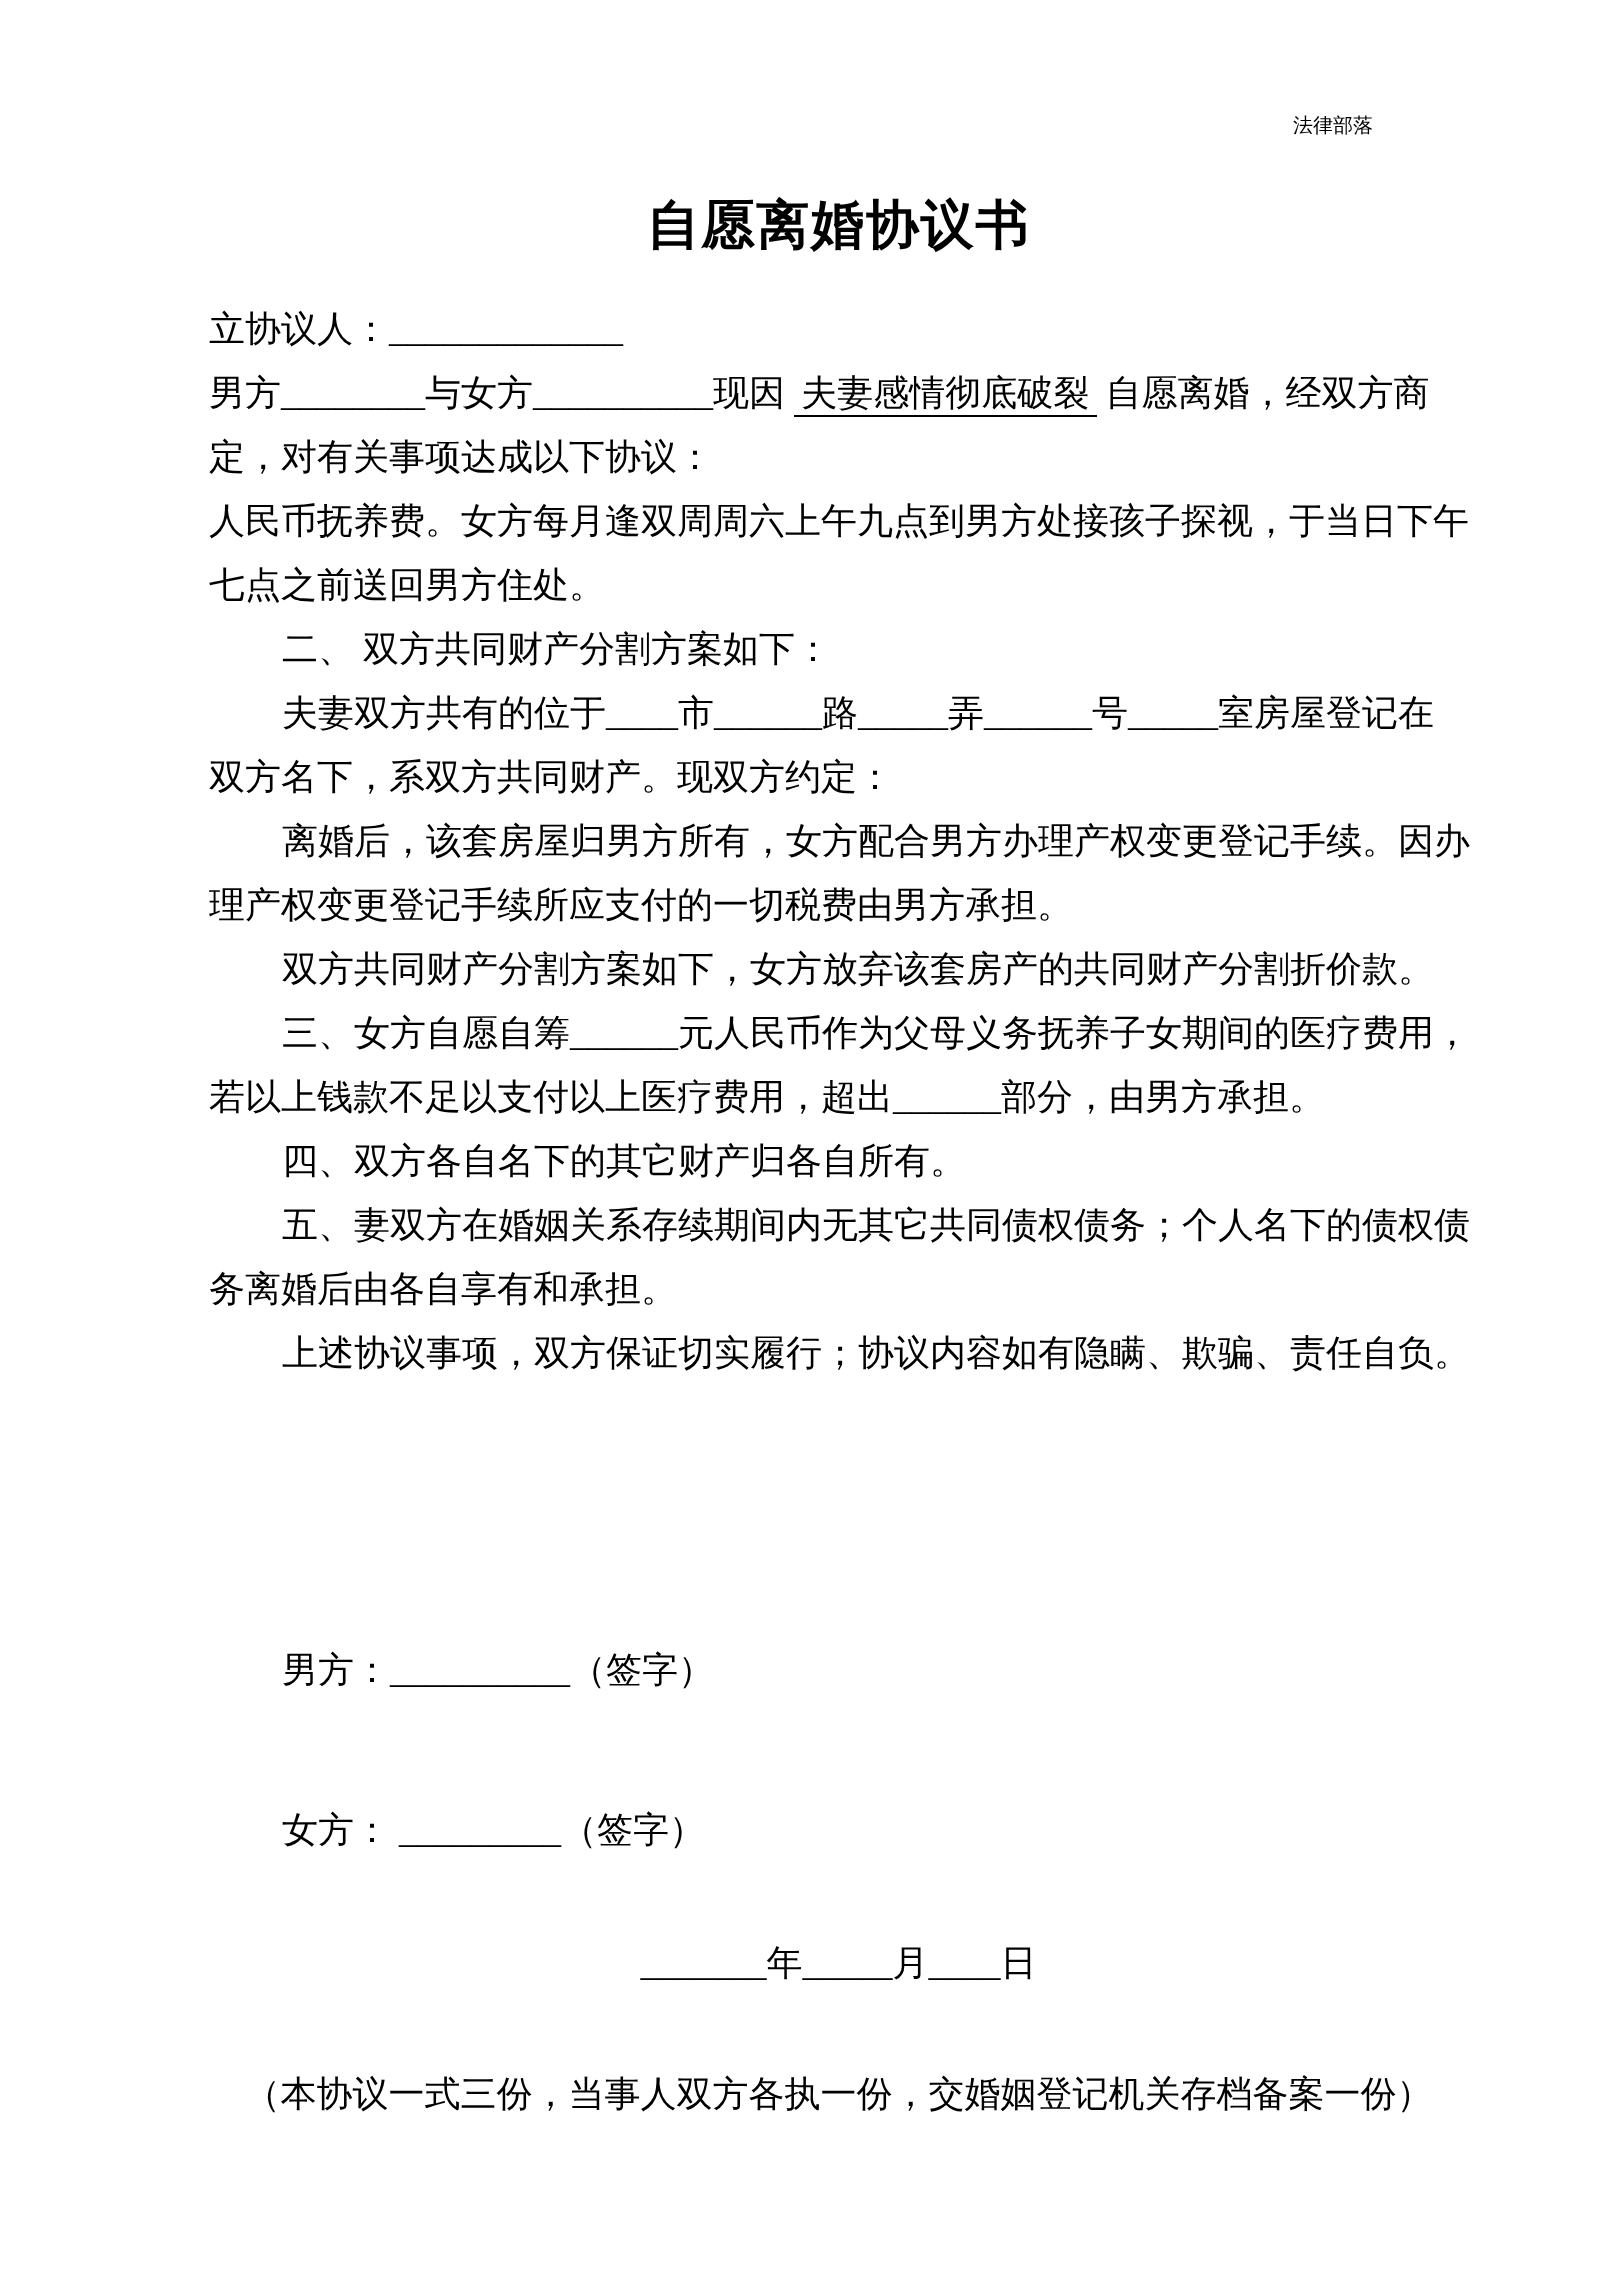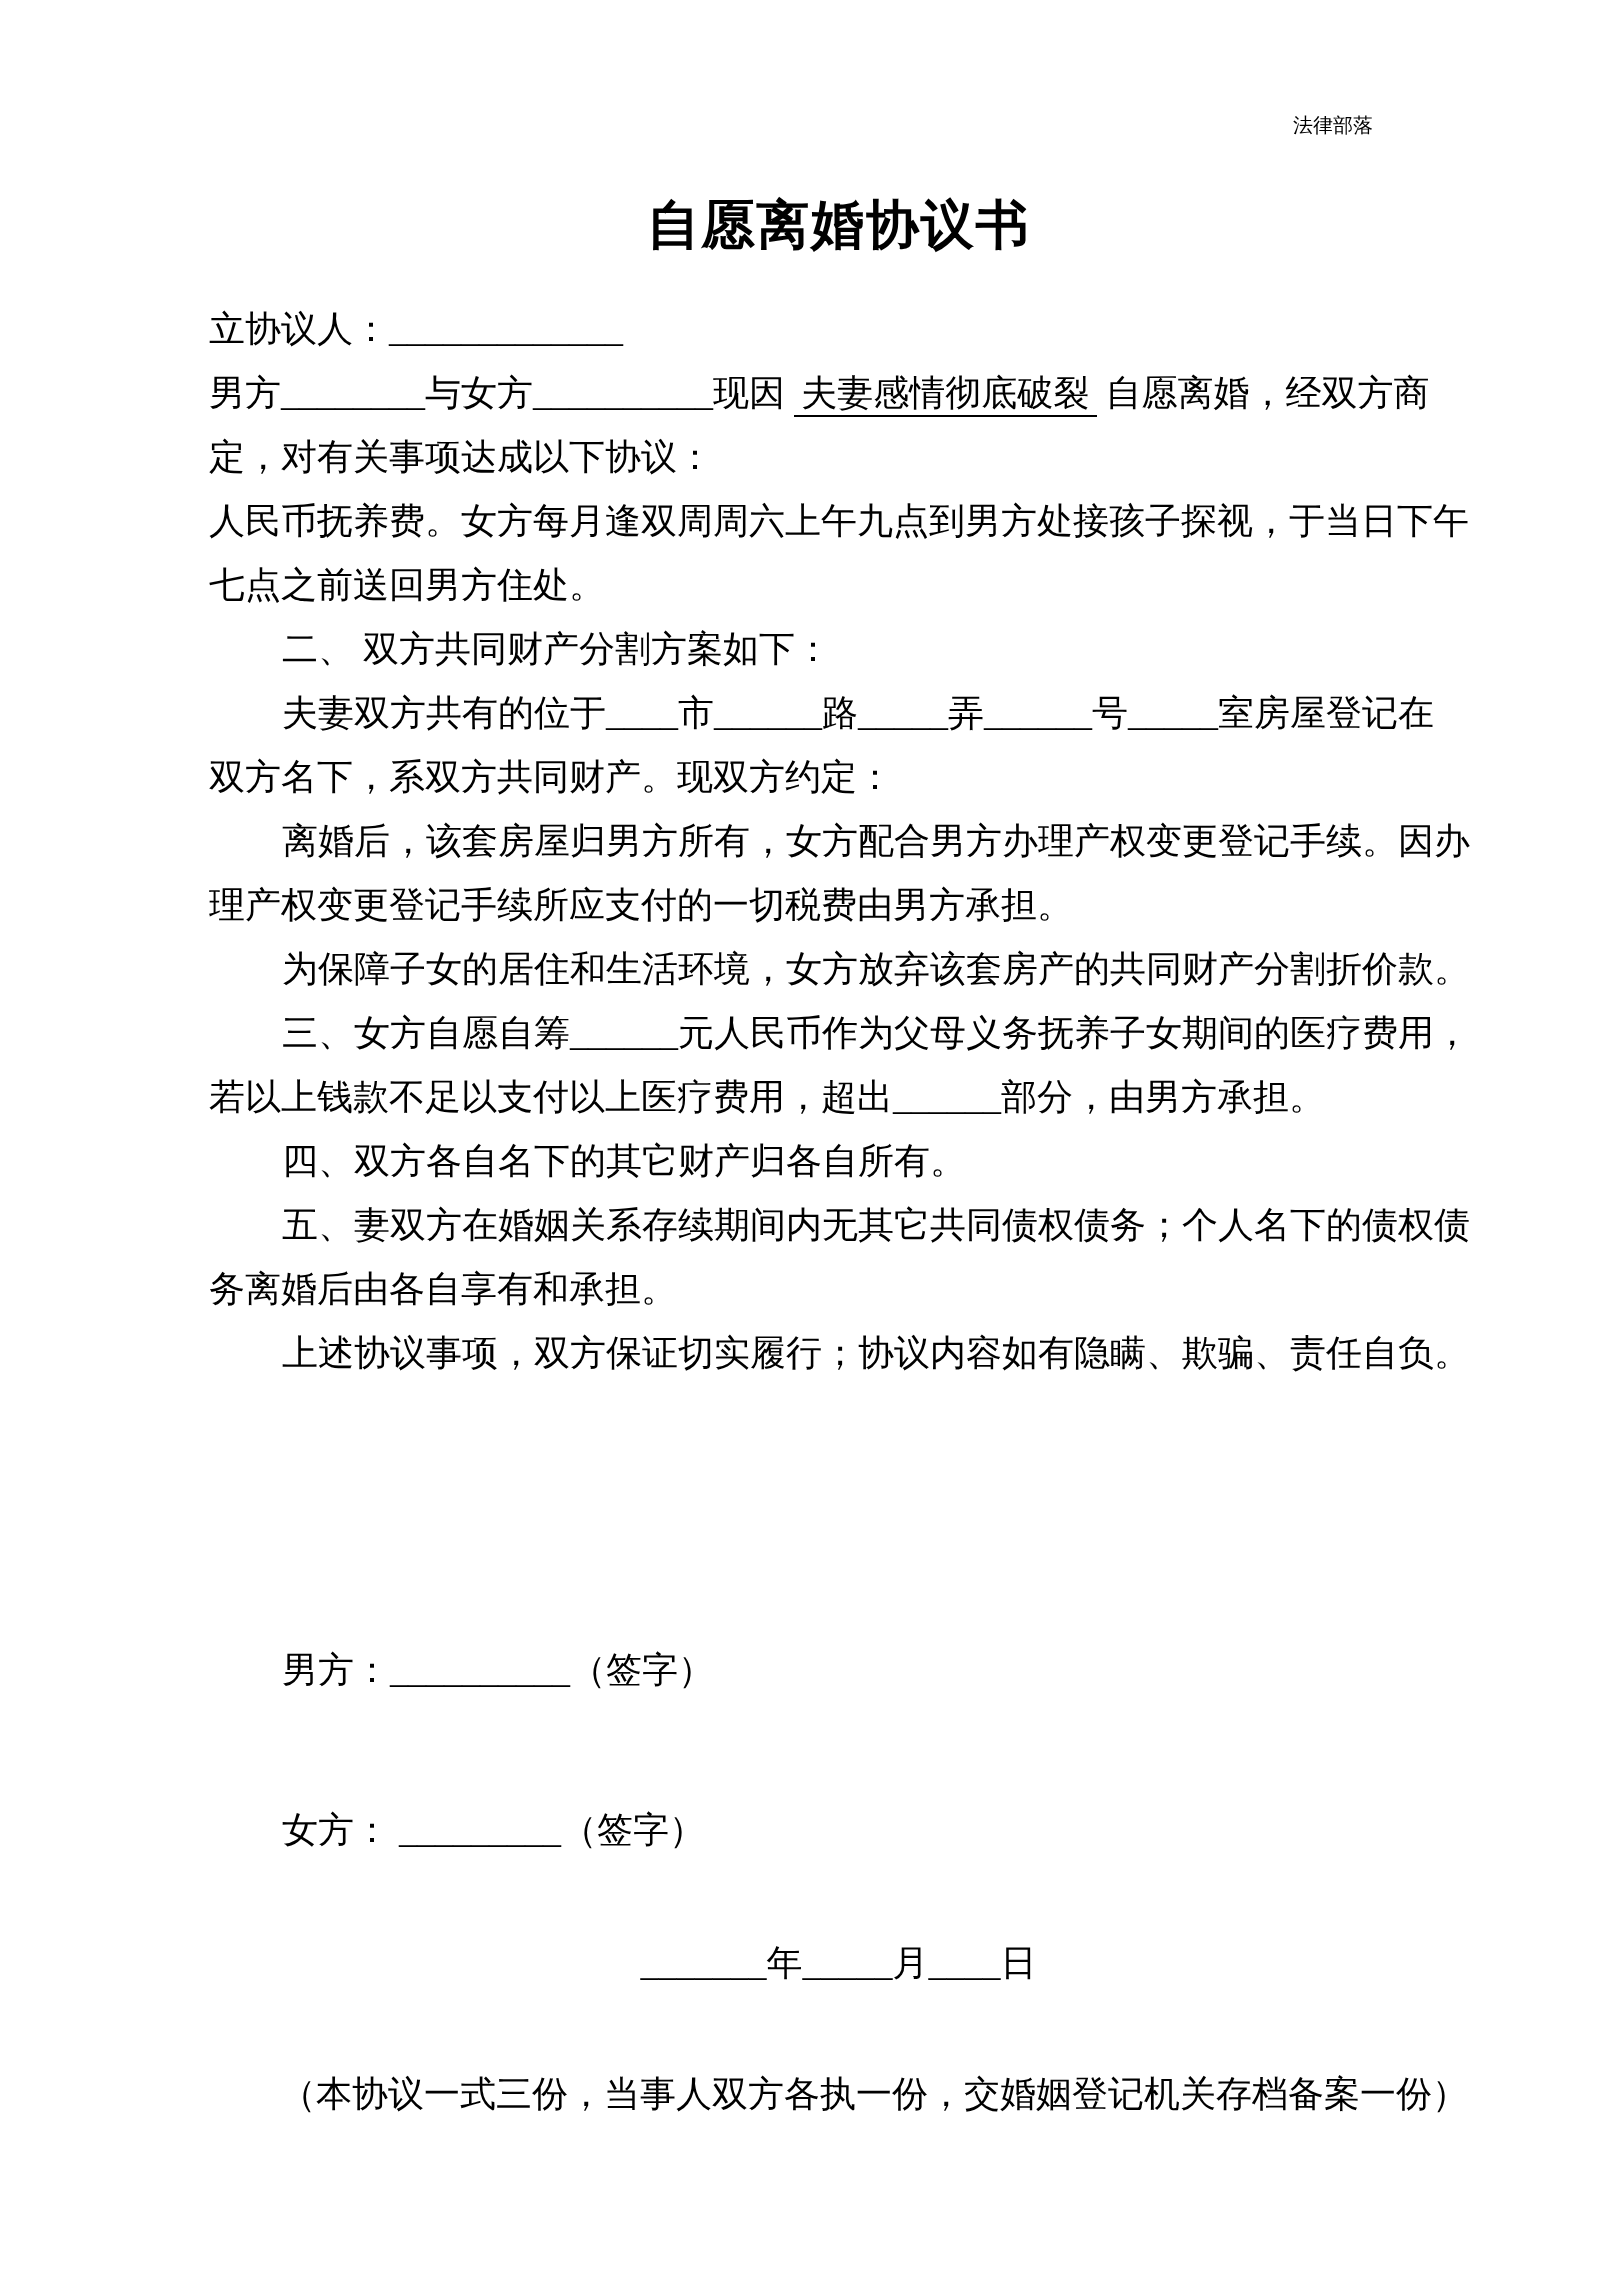--- a/index.html
+++ b/index.html
@@ -43,21 +43,21 @@
   .indent {
     padding-left: 73px;
   }
   .u-seg {
     border-bottom: 2.7px solid #000000;
     padding: 0 7.3px 1.8px 7.3px;
   }
   .sig-male   { margin-top: 253px; font-family: Liberation Serif, serif; }
   .sig-female { margin-top: 96px; }
   .date-line  { margin-top: 69px; text-align: center; white-space: nowrap; }
-  .note-line  { margin-top: 67px; text-align: right; white-space: nowrap; }
+  .note-line  { margin-top: 67px; text-align: center; white-space: nowrap; }
 </style>
 </head>
 <body>
 
 <div class="page">
 
   <div class="watermark">法律部落</div>
 
   <div class="doc-title">自愿离婚协议书</div>
 
@@ -68,21 +68,21 @@
   <div class="line">定，对有关事项达成以下协议：</div>
 
   <div class="line">人民币抚养费。女方每月逢双周周六上午九点到男方处接孩子探视，于当日下午</div>
   <div class="line">七点之前送回男方住处。</div>
 
   <div class="line indent">二、 双方共同财产分割方案如下：</div>
   <div class="line indent">夫妻双方共有的位于____市______路_____弄______号_____室房屋登记在</div>
   <div class="line">双方名下，系双方共同财产。现双方约定：</div>
   <div class="line indent">离婚后，该套房屋归男方所有，女方配合男方办理产权变更登记手续。因办</div>
   <div class="line">理产权变更登记手续所应支付的一切税费由男方承担。</div>
-  <div class="line indent">为保障子女的居住和生活环境，女方放弃该套房产的共同财产分割折价款。</div>
+  <div class="line indent">双方共同财产分割方案如下，女方放弃该套房产的共同财产分割折价款。</div>
 
   <div class="line indent">三、女方自愿自筹______元人民币作为父母义务抚养子女期间的医疗费用，</div>
   <div class="line">若以上钱款不足以支付以上医疗费用，超出______部分，由男方承担。</div>
 
   <div class="line indent">四、双方各自名下的其它财产归各自所有。</div>
 
   <div class="line indent">五、妻双方在婚姻关系存续期间内无其它共同债权债务；个人名下的债权债</div>
   <div class="line">务离婚后由各自享有和承担。</div>
 
   <div class="line indent">上述协议事项，双方保证切实履行；协议内容如有隐瞒、欺骗、责任自负。</div>

